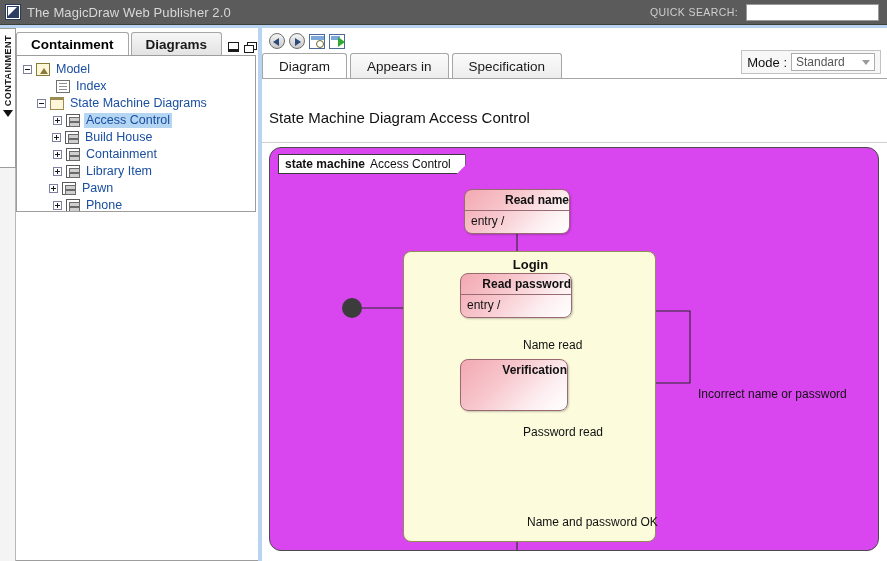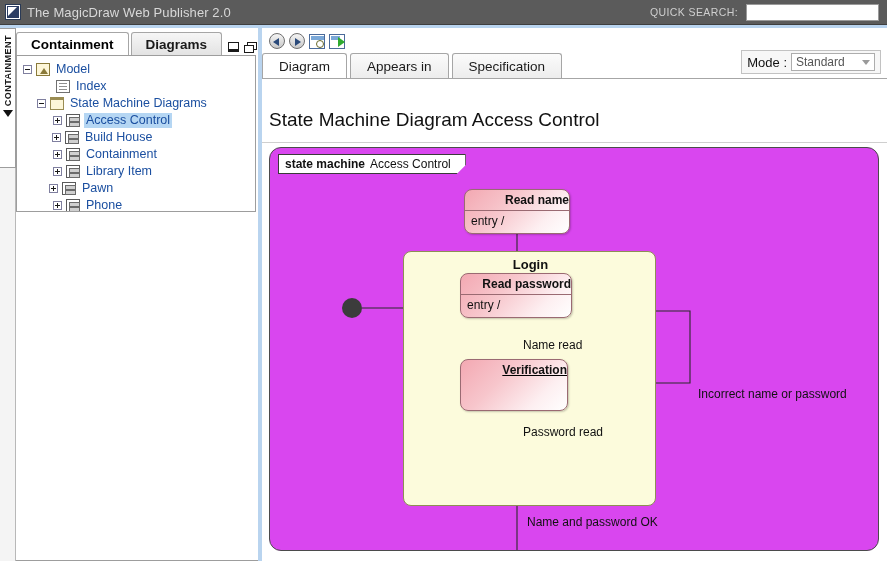--- a/index.html
+++ b/index.html
@@ -256,21 +256,21 @@
     border-left: 4px solid transparent; border-right: 4px solid transparent;
     border-top: 5px solid #9a9a9a;
   }
 
   #right-content {
     position: absolute; left: 0; top: 50px; width: 625px; height: 483px;
     background: #ffffff; border-top: 1px solid #a6a6a6;
   }
   #page-title {
     position: absolute; left: 7px; top: 30px;
-    font-size: 19px; color: #111111;
+    font-size: 15px; color: #111111;
   }
   #title-rule {
     position: absolute; left: 0; top: 63px; width: 625px; height: 1px; background: #cfcfcf;
   }
 
   
   #diagram-canvas {
     position: absolute; left: 7px; top: 68px; width: 610px; height: 404px;
     background: #d946ef; border: 1px solid #4b4b4b; border-radius: 12px;
     overflow: hidden;
@@ -283,21 +283,21 @@
     clip-path: polygon(0 0, 100% 0, 100% 55%, calc(100% - 9px) 100%, 0 100%);
     padding-right: 14px;
   }
   #frame-kw { font-weight: bold; color: #111111; margin-right: 5px; }
   #frame-name { color: #111111; }
 
   .svglayer { position:absolute; left:0; top:0; width:610px; height:404px; }
 
   
   #login-state {
-    position: absolute; left: 133px; top: 103px; width: 253px; height: 255px;
+    position: absolute; left: 133px; top: 103px; width: 253px; height: 291px;
     background: #fcfbdc; border: 1px solid #8e8e55; border-radius: 8px;
   }
   #login-label {
     position: absolute; left: 0; top: 5px; width: 253px;
     text-align: center; font-size: 13px; font-weight: bold; color: #111111;
   }
 
   .ustate {
     position: absolute; border: 1px solid #9a6a72; border-radius: 8px;
     background: linear-gradient(135deg,#f3a8b2 0%, #f7c6cc 38%, #fdeff1 75%, #ffffff 100%);
@@ -308,21 +308,21 @@
     height: 20px; line-height: 20px; text-align: right;
     font-size: 12px; font-weight: bold; color: #111111;
   }
   .ustate .udiv { height: 1px; background: #9a6a72; }
   .ustate .uentry {
     font-size: 12px; color: #111111; padding: 3px 6px;
   }
 
   #st-readname { left: 194px; top: 41px; width: 106px; height: 45px; }
   #st-readpass { left: 190px; top: 125px; width: 112px; height: 45px; }
-  #st-verification { left: 190px; top: 211px; width: 108px; height: 52px; text-decoration: underline; }
+  #st-verification { left: 190px; top: 211px; width: 108px; height: 52px; }
 
   .tlabel {
     position: absolute; font-size: 12px; color: #111111; white-space: nowrap;
   }
   #lbl-name-read { left: 253px; top: 190px; }
   #lbl-pass-read { left: 253px; top: 277px; }
   #lbl-ok { left: 257px; top: 367px; }
   #lbl-incorrect { left: 428px; top: 239px; }
 
   #initial-node {

